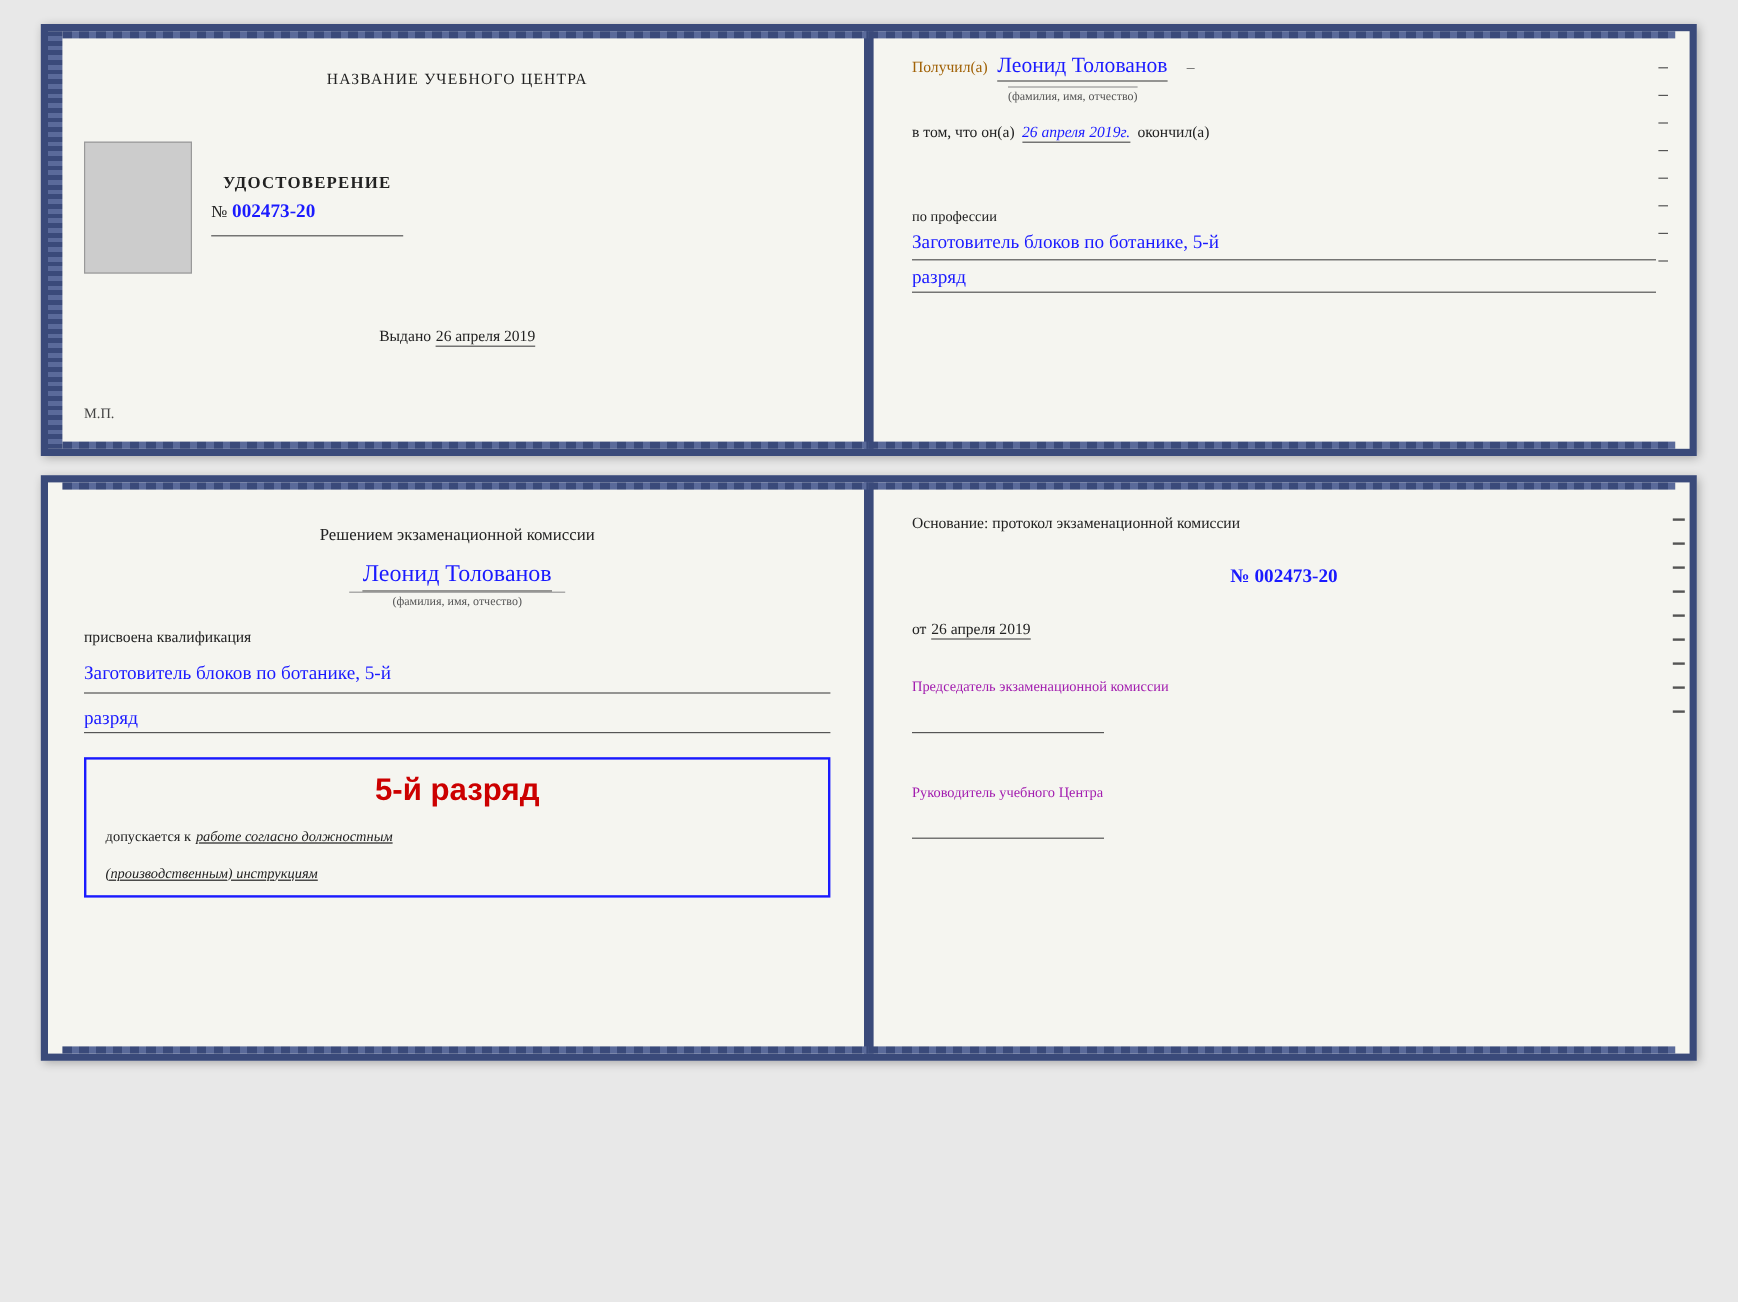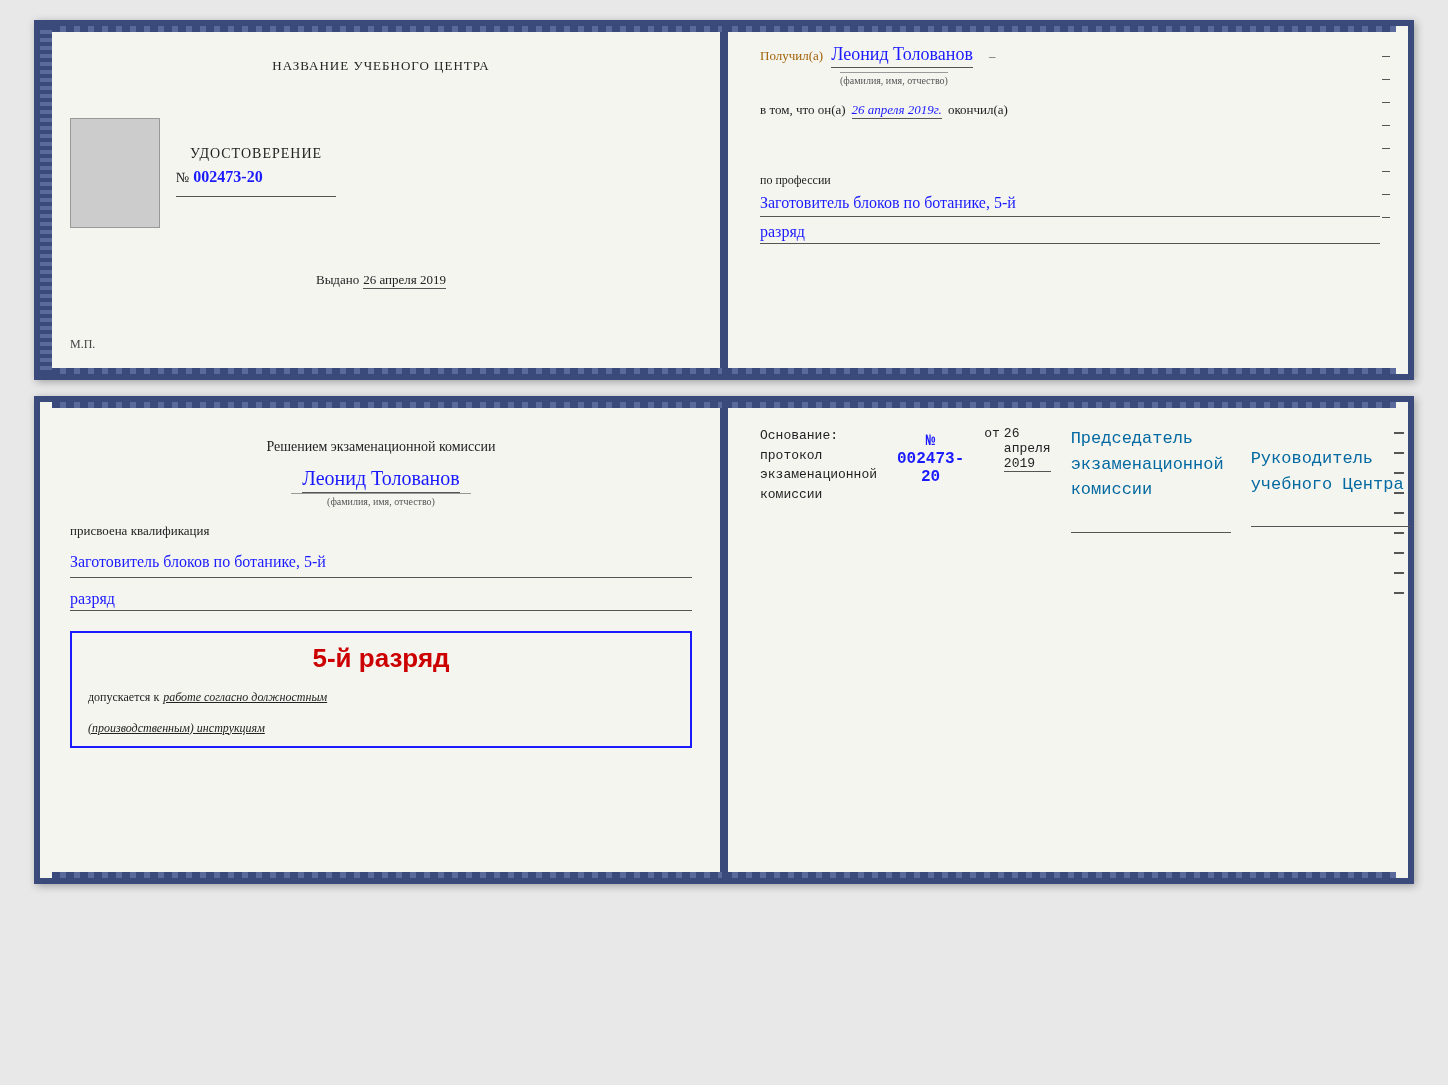--- a/index.html
+++ b/index.html
@@ -107,21 +107,21 @@
     }
 
     .cert-left .cert-details {
       display: flex;
       flex-direction: column;
       gap: 6px;
     }
 
     .cert-left .cert-title {
       font-size: 14px;
-      font-weight: normal;
+      font-weight: bold;
       text-align: center;
       text-transform: uppercase;
       letter-spacing: 1px;
       color: #222;
     }
 
     .cert-left .cert-number {
       font-size: 16px;
       font-weight: bold;
       color: #1a1aff;
@@ -241,24 +241,23 @@
       flex-direction: column;
       gap: 10px;
       border-right: 2px solid #3a4a7a;
       position: relative;
     }
 
     .qual-right {
       width: 50%;
       padding: 24px 28px 24px 36px;
       display: flex;
-      flex-direction: row;
+      flex-direction: column;
       gap: 20px;
       position: relative;
-      font-family: Liberation Mono, monospace;
     }
 
     .qual-left .decision-text {
       font-size: 14px;
       text-align: center;
       line-height: 1.5;
       color: #222;
     }
 
     .qual-left .person-name-large {
@@ -351,22 +350,22 @@
       border-bottom: 1px solid #555;
     }
 
     .qual-right .signature-section {
       display: flex;
       flex-direction: column;
       gap: 6px;
     }
 
     .qual-right .sig-title {
-      font-size: 17px;
-      color: #0369a1;
+      font-size: 12px;
+      color: #a21caf;
       line-height: 1.5;
     }
 
     .qual-right .sig-line {
       border-bottom: 1px solid #555;
       width: 160px;
       height: 20px;
       margin-top: 4px;
     }
 

